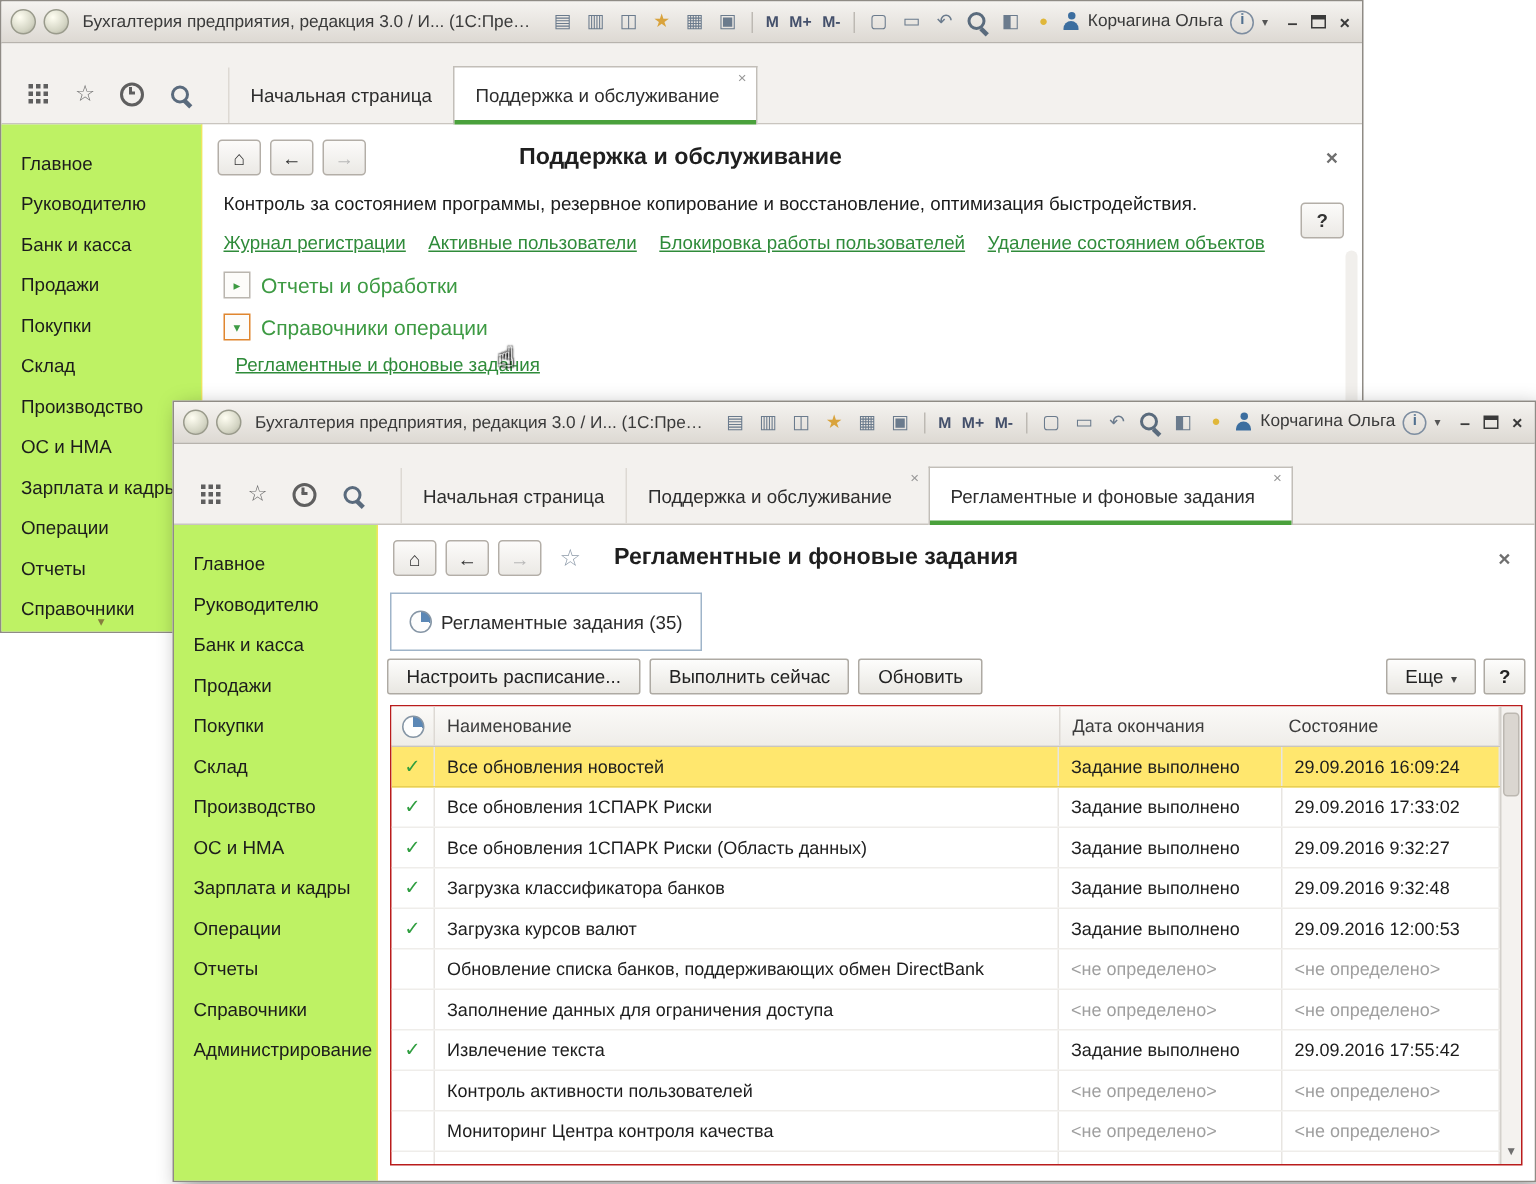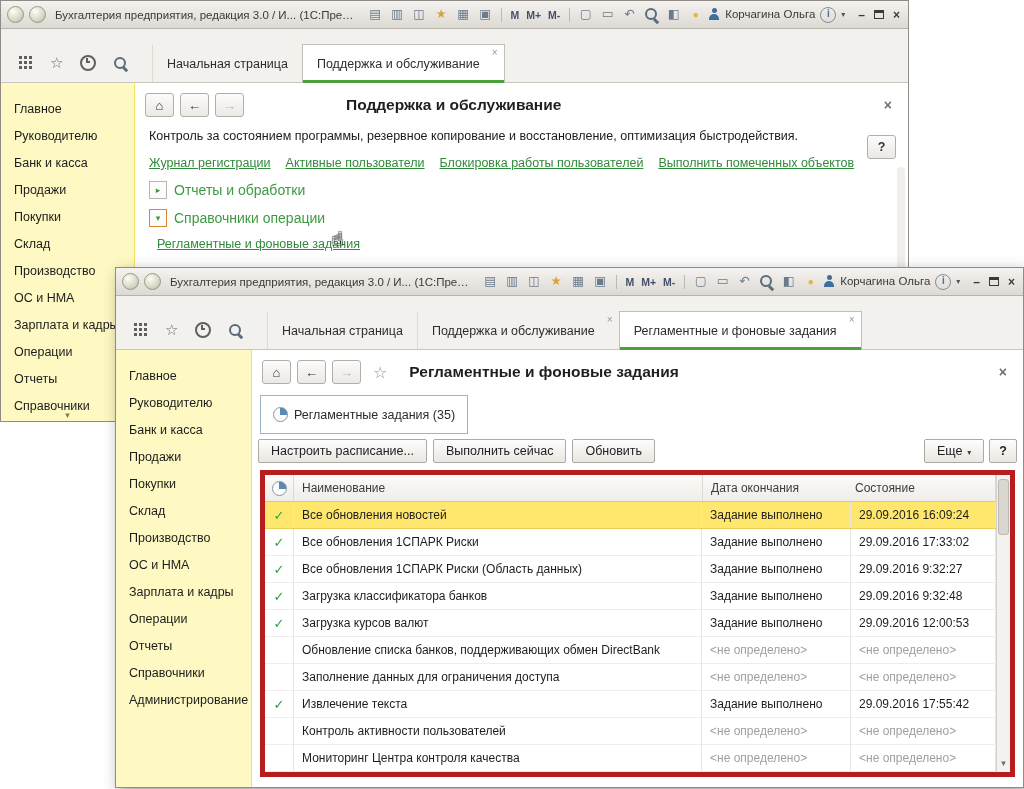--- a/index.html
+++ b/index.html
@@ -53,21 +53,21 @@
   .wtab{height:37px;display:flex;align-items:center;padding:0 14px;border-left:1px solid #ddd9d3;
         font-size:12.5px;color:#2d2d2d;position:relative;white-space:nowrap;}
   .wtab.closable{padding-right:24px;}
   .wtab:last-child{border-right:1px solid #ddd9d3;}
   .wtab.active{background:#fff;border:1px solid #c2beb8;border-bottom:none;margin-bottom:-1px;height:38px;z-index:2;}
   .wtab.active::after{content:"";position:absolute;left:0;right:0;bottom:0;height:3px;background:#4aa13c;}
   .wtab-close{position:absolute;top:3px;right:6px;font-size:10px;color:#979797;line-height:10px;}
 
   
   .wbody{flex:1;display:flex;min-height:0;}
-  .sidebar{flex:0 0 133px;background:#fef9c3;border-right:1px solid #efe55e;padding-top:13px;position:relative;overflow:hidden;}
+  .sidebar{flex:0 0 133px;background:#bef264;border-right:1px solid #efe55e;padding-top:13px;position:relative;overflow:hidden;}
   #front-window .sidebar{flex:0 0 135px;}
   .side-item{height:27px;line-height:27px;padding-left:13px;font-size:12.5px;color:#1c1c1c;white-space:nowrap;}
   .side-more{position:absolute;bottom:1px;left:50%;transform:translateX(-50%);color:#857d3e;font-size:9px;}
   .content{flex:1;position:relative;min-width:0;display:flex;flex-direction:column;background:#fff;}
 
   
   .navrow{flex:0 0 44px;display:flex;align-items:center;gap:6px;padding:0 10px;}
   .navbtn{width:27px;height:22px;border:1px solid #b3aea7;border-radius:3px;
           background:linear-gradient(#fcfbfa,#ebe9e5);display:flex;align-items:center;justify-content:center;
           font-size:13px;color:#333;flex:0 0 auto;}
@@ -103,21 +103,21 @@
   .vtab.active{background:#fff;border-color:#9fb4c9;position:relative;z-index:1;}
   .i-pie{width:13px;height:13px;border-radius:50%;border:1px solid #8595a5;flex:0 0 auto;
          background:conic-gradient(#5b87b5 0 95deg,#fdfdfd 95deg 360deg);}
   .toolbar{flex:0 0 34px;display:flex;align-items:center;gap:6px;padding:0 6px;}
   .btn{border:1px solid #aeaaa3;border-radius:2px;background:linear-gradient(#fdfdfc,#e9e7e2);
        padding:4px 12px;font-size:12.5px;color:#222;white-space:nowrap;font-family:inherit;}
   .more-wrap{margin-left:auto;display:flex;gap:5px;align-items:center;}
   .btn .caret{font-size:8px;color:#444;margin-left:5px;}
   .btn-help{font-weight:bold;padding:4px 9px;}
 
-  .grid-wrap{flex:1;margin:2px 8px 10px;border:5px solid #b91c1c;display:flex;min-height:0;}
+  .grid-wrap{flex:1;margin:2px 8px 10px;border:1px solid #b91c1c;display:flex;min-height:0;}
   .grid{flex:1;display:flex;flex-direction:column;min-width:0;}
   .ghead{display:flex;flex:0 0 26px;background:linear-gradient(#fbfaf8,#efede9);border-bottom:1px solid #c9c5bf;
          font-size:12px;color:#3c3c3c;}
   .gcell{padding:0 8px;border-right:1px solid #ddd9d4;white-space:nowrap;overflow:hidden;display:flex;align-items:center;}
   .c-icon{flex:0 0 28px;justify-content:center;padding:0;}
   .c-name{flex:1;}
   .c-state{flex:0 0 132px;}
   .c-date{flex:0 0 128px;border-right:none;}
   .gbody{flex:1;overflow:hidden;}
   .trow{display:flex;height:26px;border-bottom:1px solid #efedea;font-size:12px;color:#1d1d1d;}
@@ -209,21 +209,21 @@
       </div>
     <div class="content">
       <div class="navrow">
         <span class="navbtn">⌂</span>
         <span class="navbtn">←</span>
         <span class="navbtn disabled">→</span>
         <span class="page-title">Поддержка и обслуживание</span>
         <span class="page-close">×</span>
       </div>
       <div class="desc-row">Контроль за состоянием программы, резервное копирование и восстановление, оптимизация быстродействия.</div>
-      <div class="links-row" id="back-links"><a class="glink">Журнал регистрации</a><a class="glink">Активные пользователи</a><a class="glink">Блокировка работы пользователей</a><a class="glink">Выполнить помеченных объектов</a></div>
+      <div class="links-row" id="back-links"><a class="glink">Журнал регистрации</a><a class="glink">Активные пользователи</a><a class="glink">Блокировка работы пользователей</a><a class="glink">Удаление состоянием объектов</a></div>
       <div class="section-row">
         <span class="sec-toggle">▸</span>
         <span class="sec-label">Отчеты и обработки</span>
       </div>
       <div class="section-row">
         <span class="sec-toggle open">▾</span>
         <span class="sec-label">Справочники операции</span>
       </div>
       <div class="sublink-row">
         <a class="sublink">Регламентные и фоновые задания</a>

